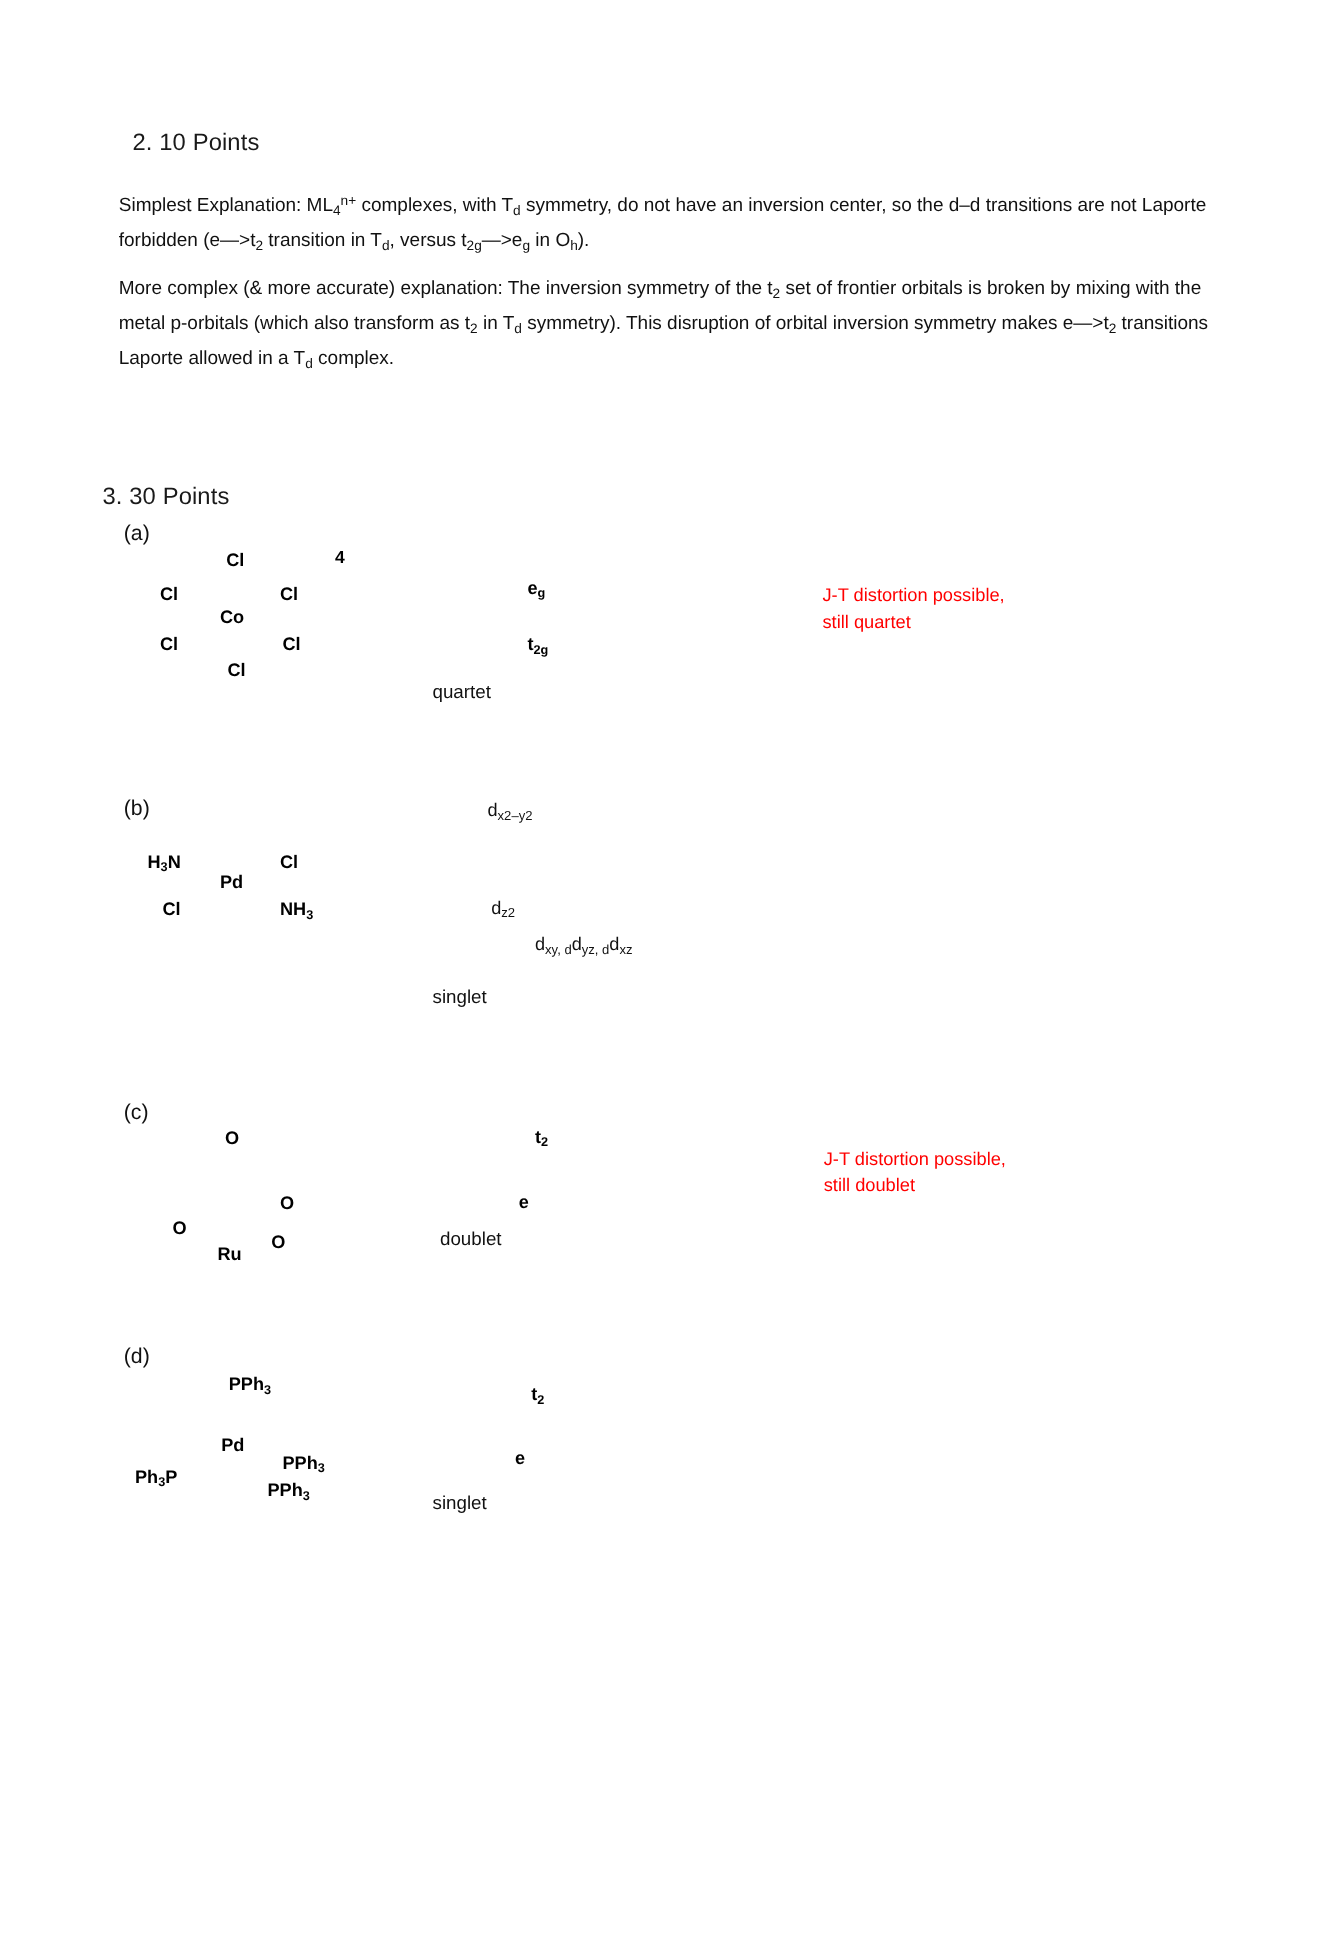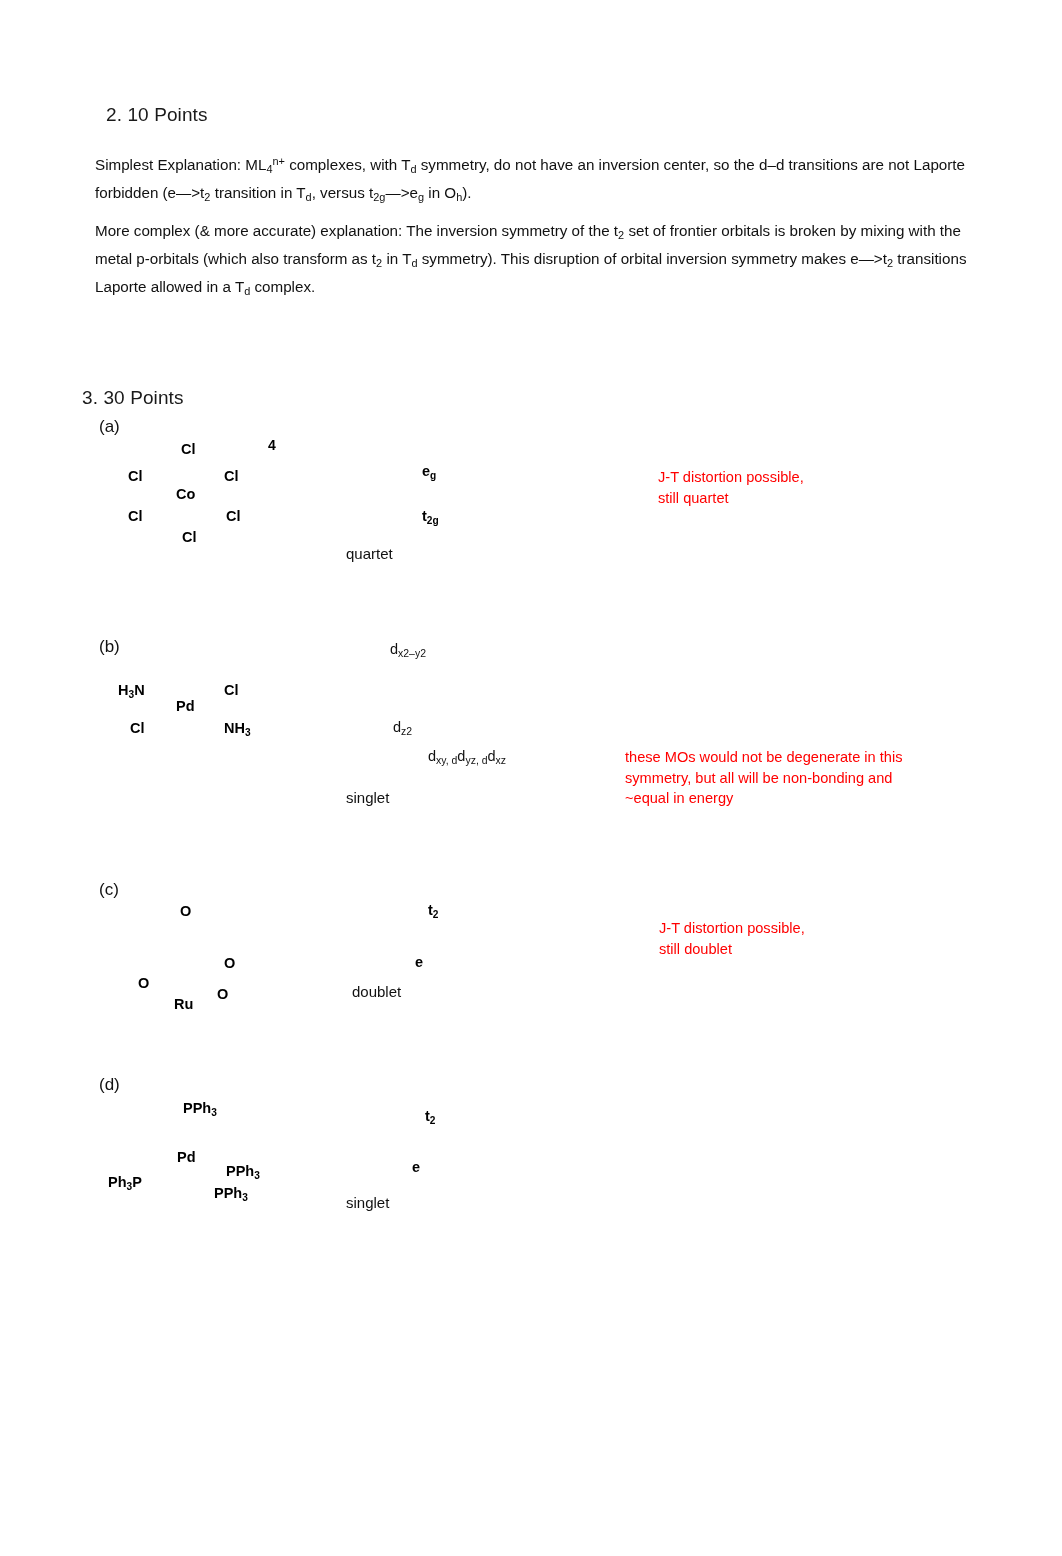--- a/index.html
+++ b/index.html
@@ -141,25 +141,20 @@
     <div class="abs atom" style="left:224px; top:720px;"><span>NH</span><sub>3</sub></div>
   </div>
 
   <div class="abs" style="left:0; top:0;">
     <div class="abs orb" style="left:390px; top:627px;margin-top:14px;"><span>d</span><sub>x2–y2</sub></div>
     <div class="abs orb" style="left:393px; top:701px;margin-top:18px;"><span>d</span><sub>z2</sub></div>
     <div class="abs orb" style="left:428px; top:748px;"><span>d</span><sub>xy, d</sub><span>d</span><sub>yz, d</sub><span>d</span><sub>xz</sub></div>
     <div class="abs multiplicity" style="left:346px; top:789px;">singlet</div>
   </div>
 
-  <div class="abs annotation" style="left:625px; top:747px;">
-    <div>these MOs would not be degenerate in this</div>
-    <div>symmetry, but all will be non-bonding and</div>
-    <div>~equal in energy</div>
-  </div>
 
   <div class="abs part-label" style="left:99px; top:880px;">(c)</div>
 
   <div class="abs" style="left:0; top:0;">
     <div class="abs atom" style="left:180px; top:903px;">O</div>
     <div class="abs atom" style="left:174px; top:996px;">Ru</div>
     <div class="abs atom" style="left:224px; top:955px;">O</div>
     <div class="abs atom" style="left:138px; top:975px;">O</div>
     <div class="abs atom" style="left:217px; top:986px;">O</div>
   </div>

